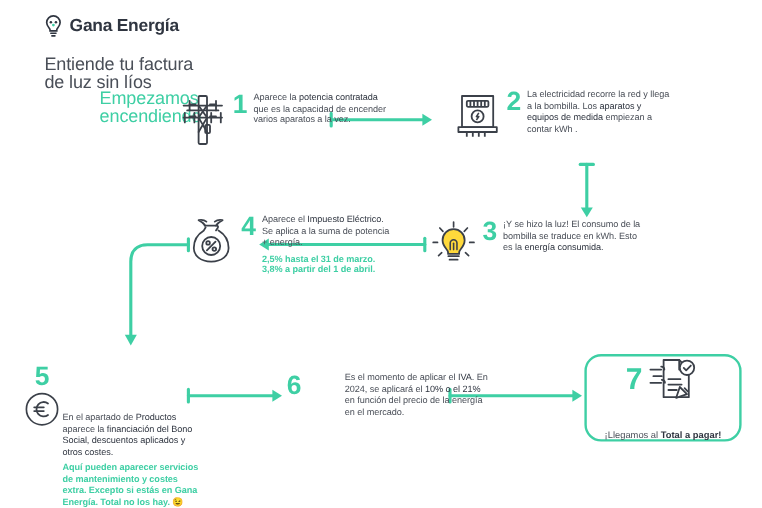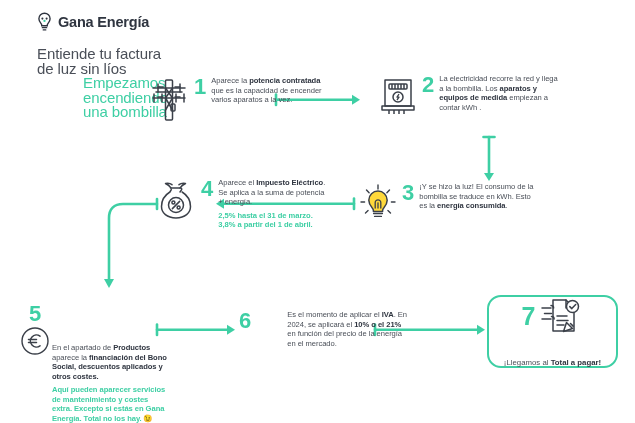--- a/index.html
+++ b/index.html
@@ -31,21 +31,21 @@
   
   .step{position:absolute;display:flex;align-items:flex-start;}
   .step-icon{flex:0 0 auto;display:flex;align-items:center;justify-content:center;}
   .step-num{
     font-size:22px;font-weight:bold;color:#3ecfa4;line-height:1;
     margin:0 5px 0 4px;flex:0 0 auto;
   }
   .step-text{
     font-size:7.6px;line-height:9.6px;color:#4a4f58;letter-spacing:-0.05px;
   }
-  .step-text b{color:#2f3540;font-weight:bold;}
+  .step-text b{color:#2f3540;font-weight:normal;}
   .note{color:#3ecfa4;font-weight:bold;display:block;margin-top:4px;line-height:9.4px;}
 
   
   #step1{left:148px;top:76px;width:180px;}
   #step1 .step-text{width:118px;}
   #step2{left:378px;top:74px;width:250px;}
   #step2 .step-text{width:120px;}
   #step3{left:358px;top:182px;width:250px;}
   #step3 .step-text{width:116px;}
   #step4{left:155px;top:178px;width:200px;}
@@ -93,21 +93,20 @@
       </svg>
     </span>
     <span class="brand-name">Gana Energía</span>
   </div>
 
   <div class="headline">
     <span>Entiende tu factura</span><br>
     <span>de luz sin líos</span><br>
     <span class="accent">Empezamos</span><br>
     <span class="accent">encendiendo</span><br>
-    <span class="accent">una bombilla</span>
   </div>
 
   <div class="conn" style="left:274px;top:92px;">
     <svg width="92" height="16" viewBox="0 0 92 16">
       <path d="M2 2.5V13" stroke="#3ecfa4" stroke-width="2.6" stroke-linecap="round"></path>
       <path d="M2 7.8H80" stroke="#3ecfa4" stroke-width="2.6" stroke-linecap="round"></path>
       <path d="M78 2.8l8 5-8 5z" fill="#3ecfa4"></path>
     </svg>
   </div>
 

